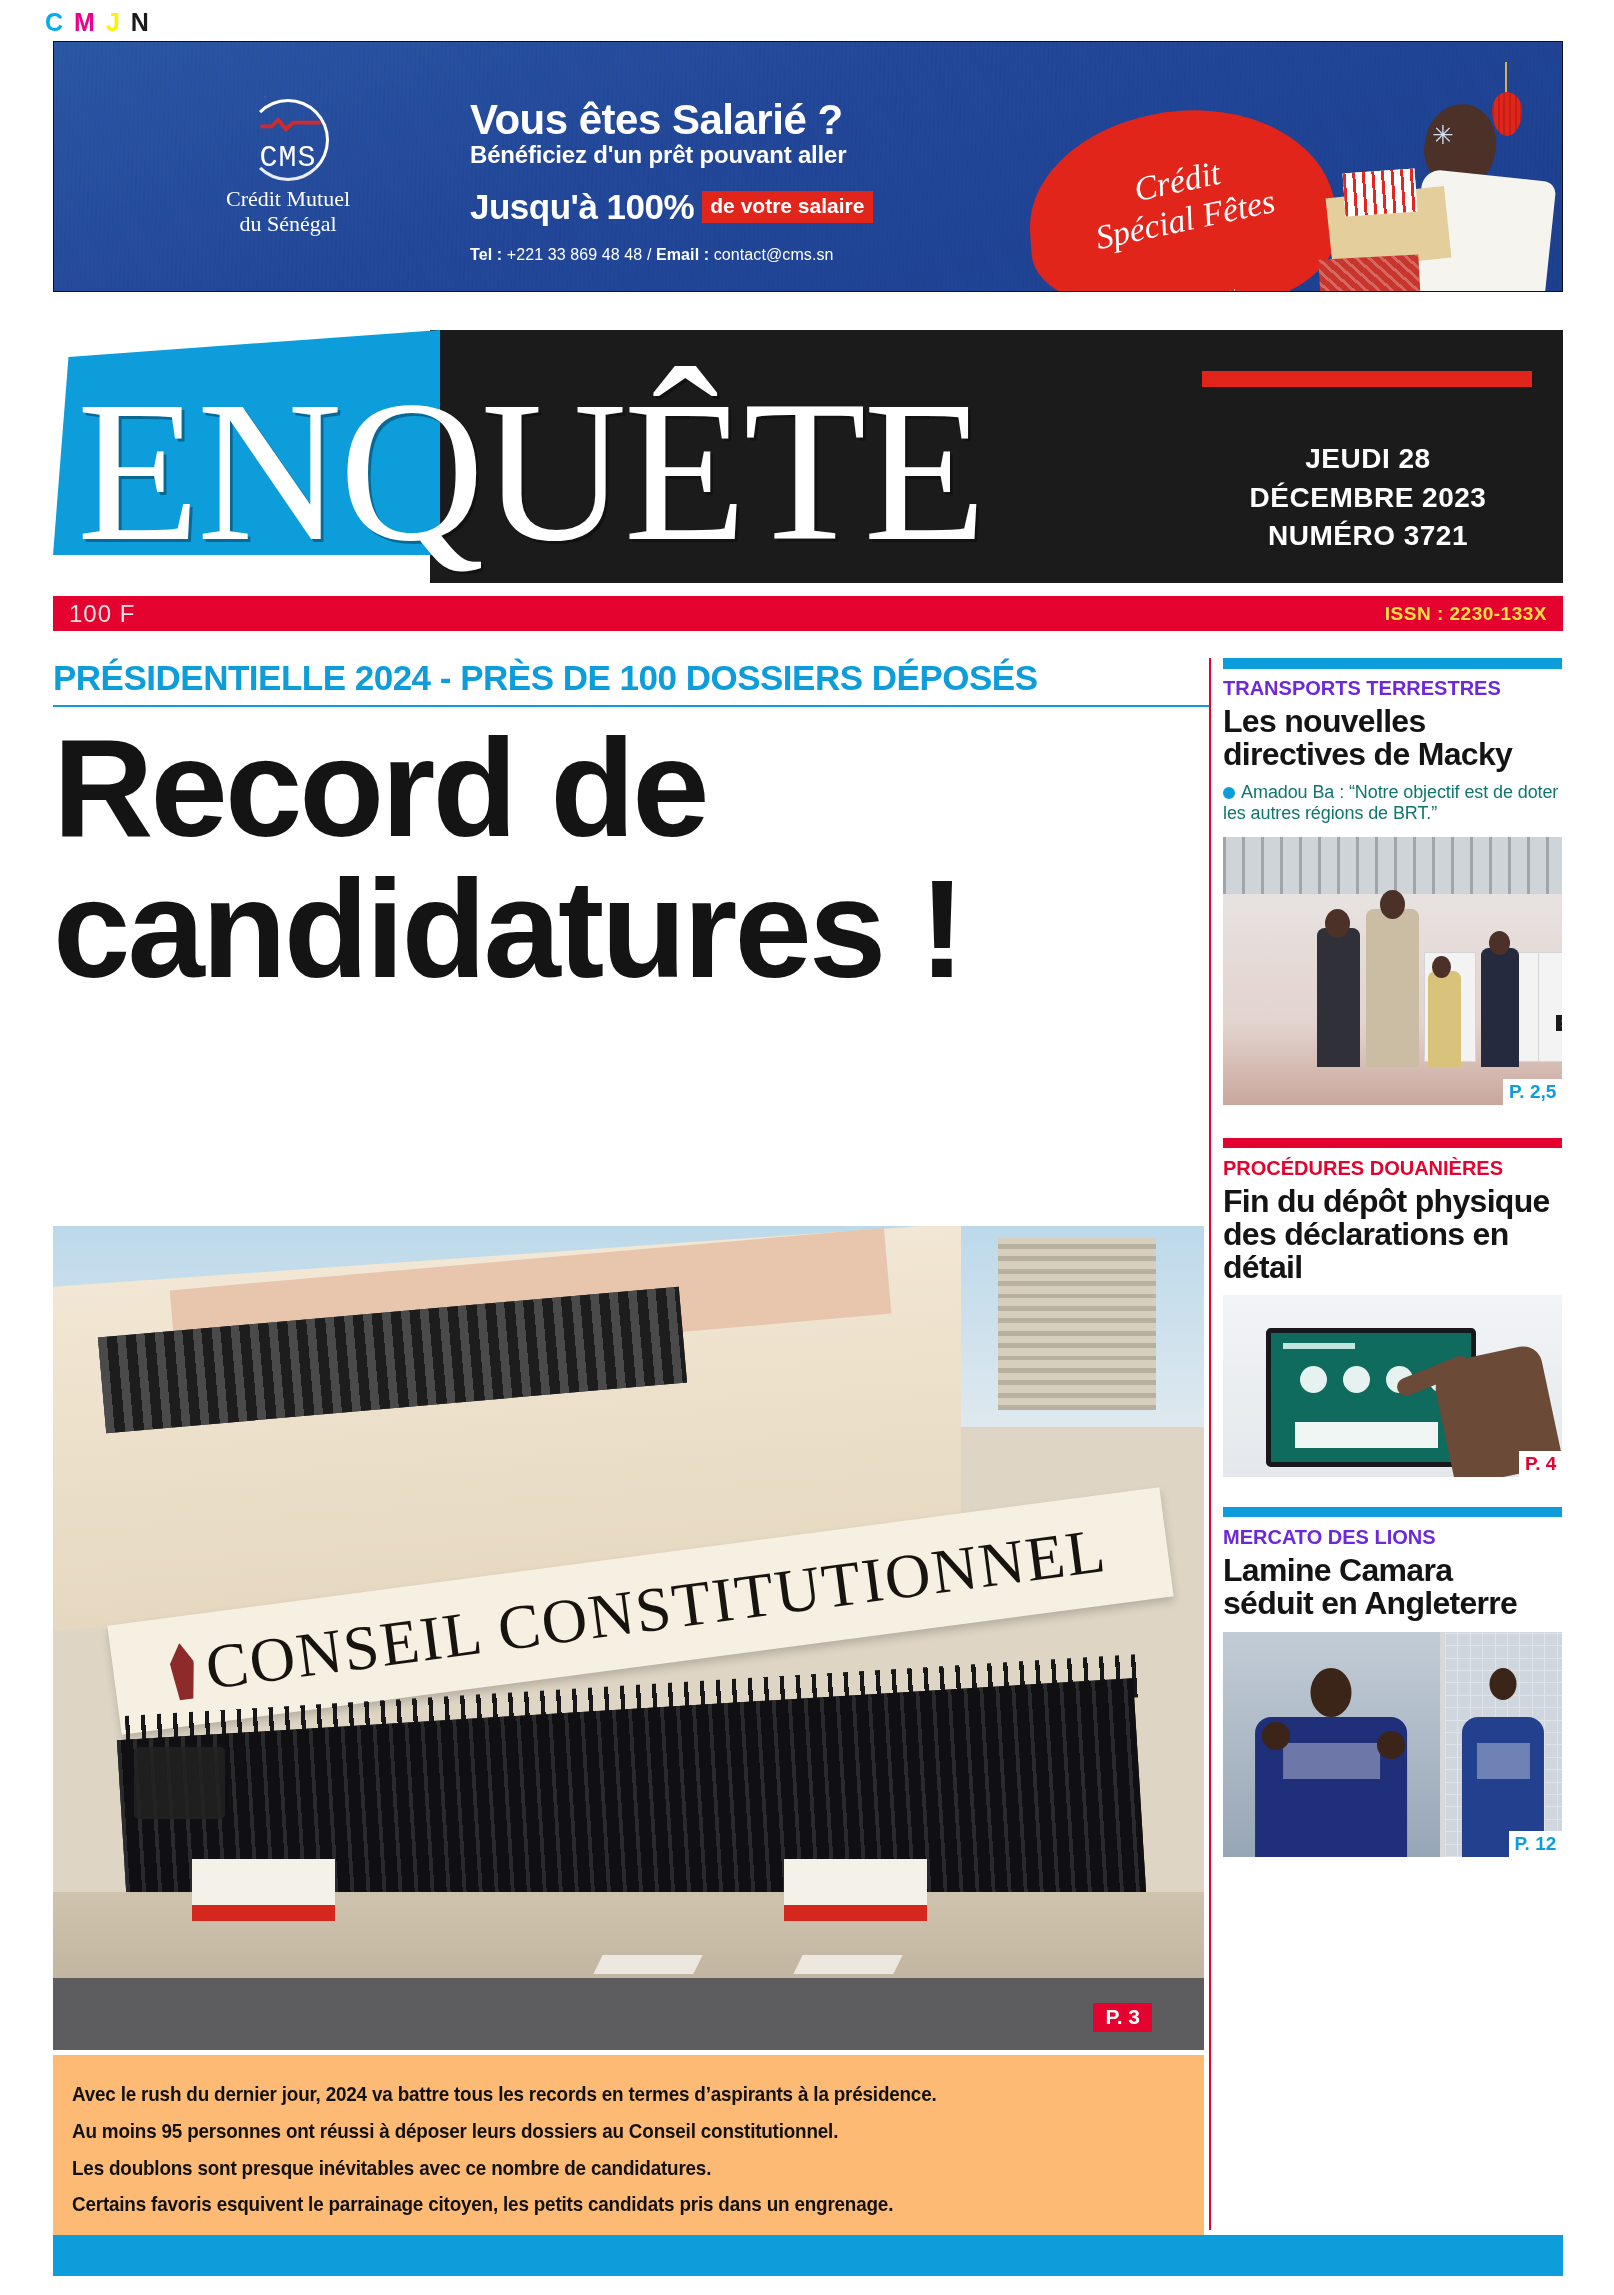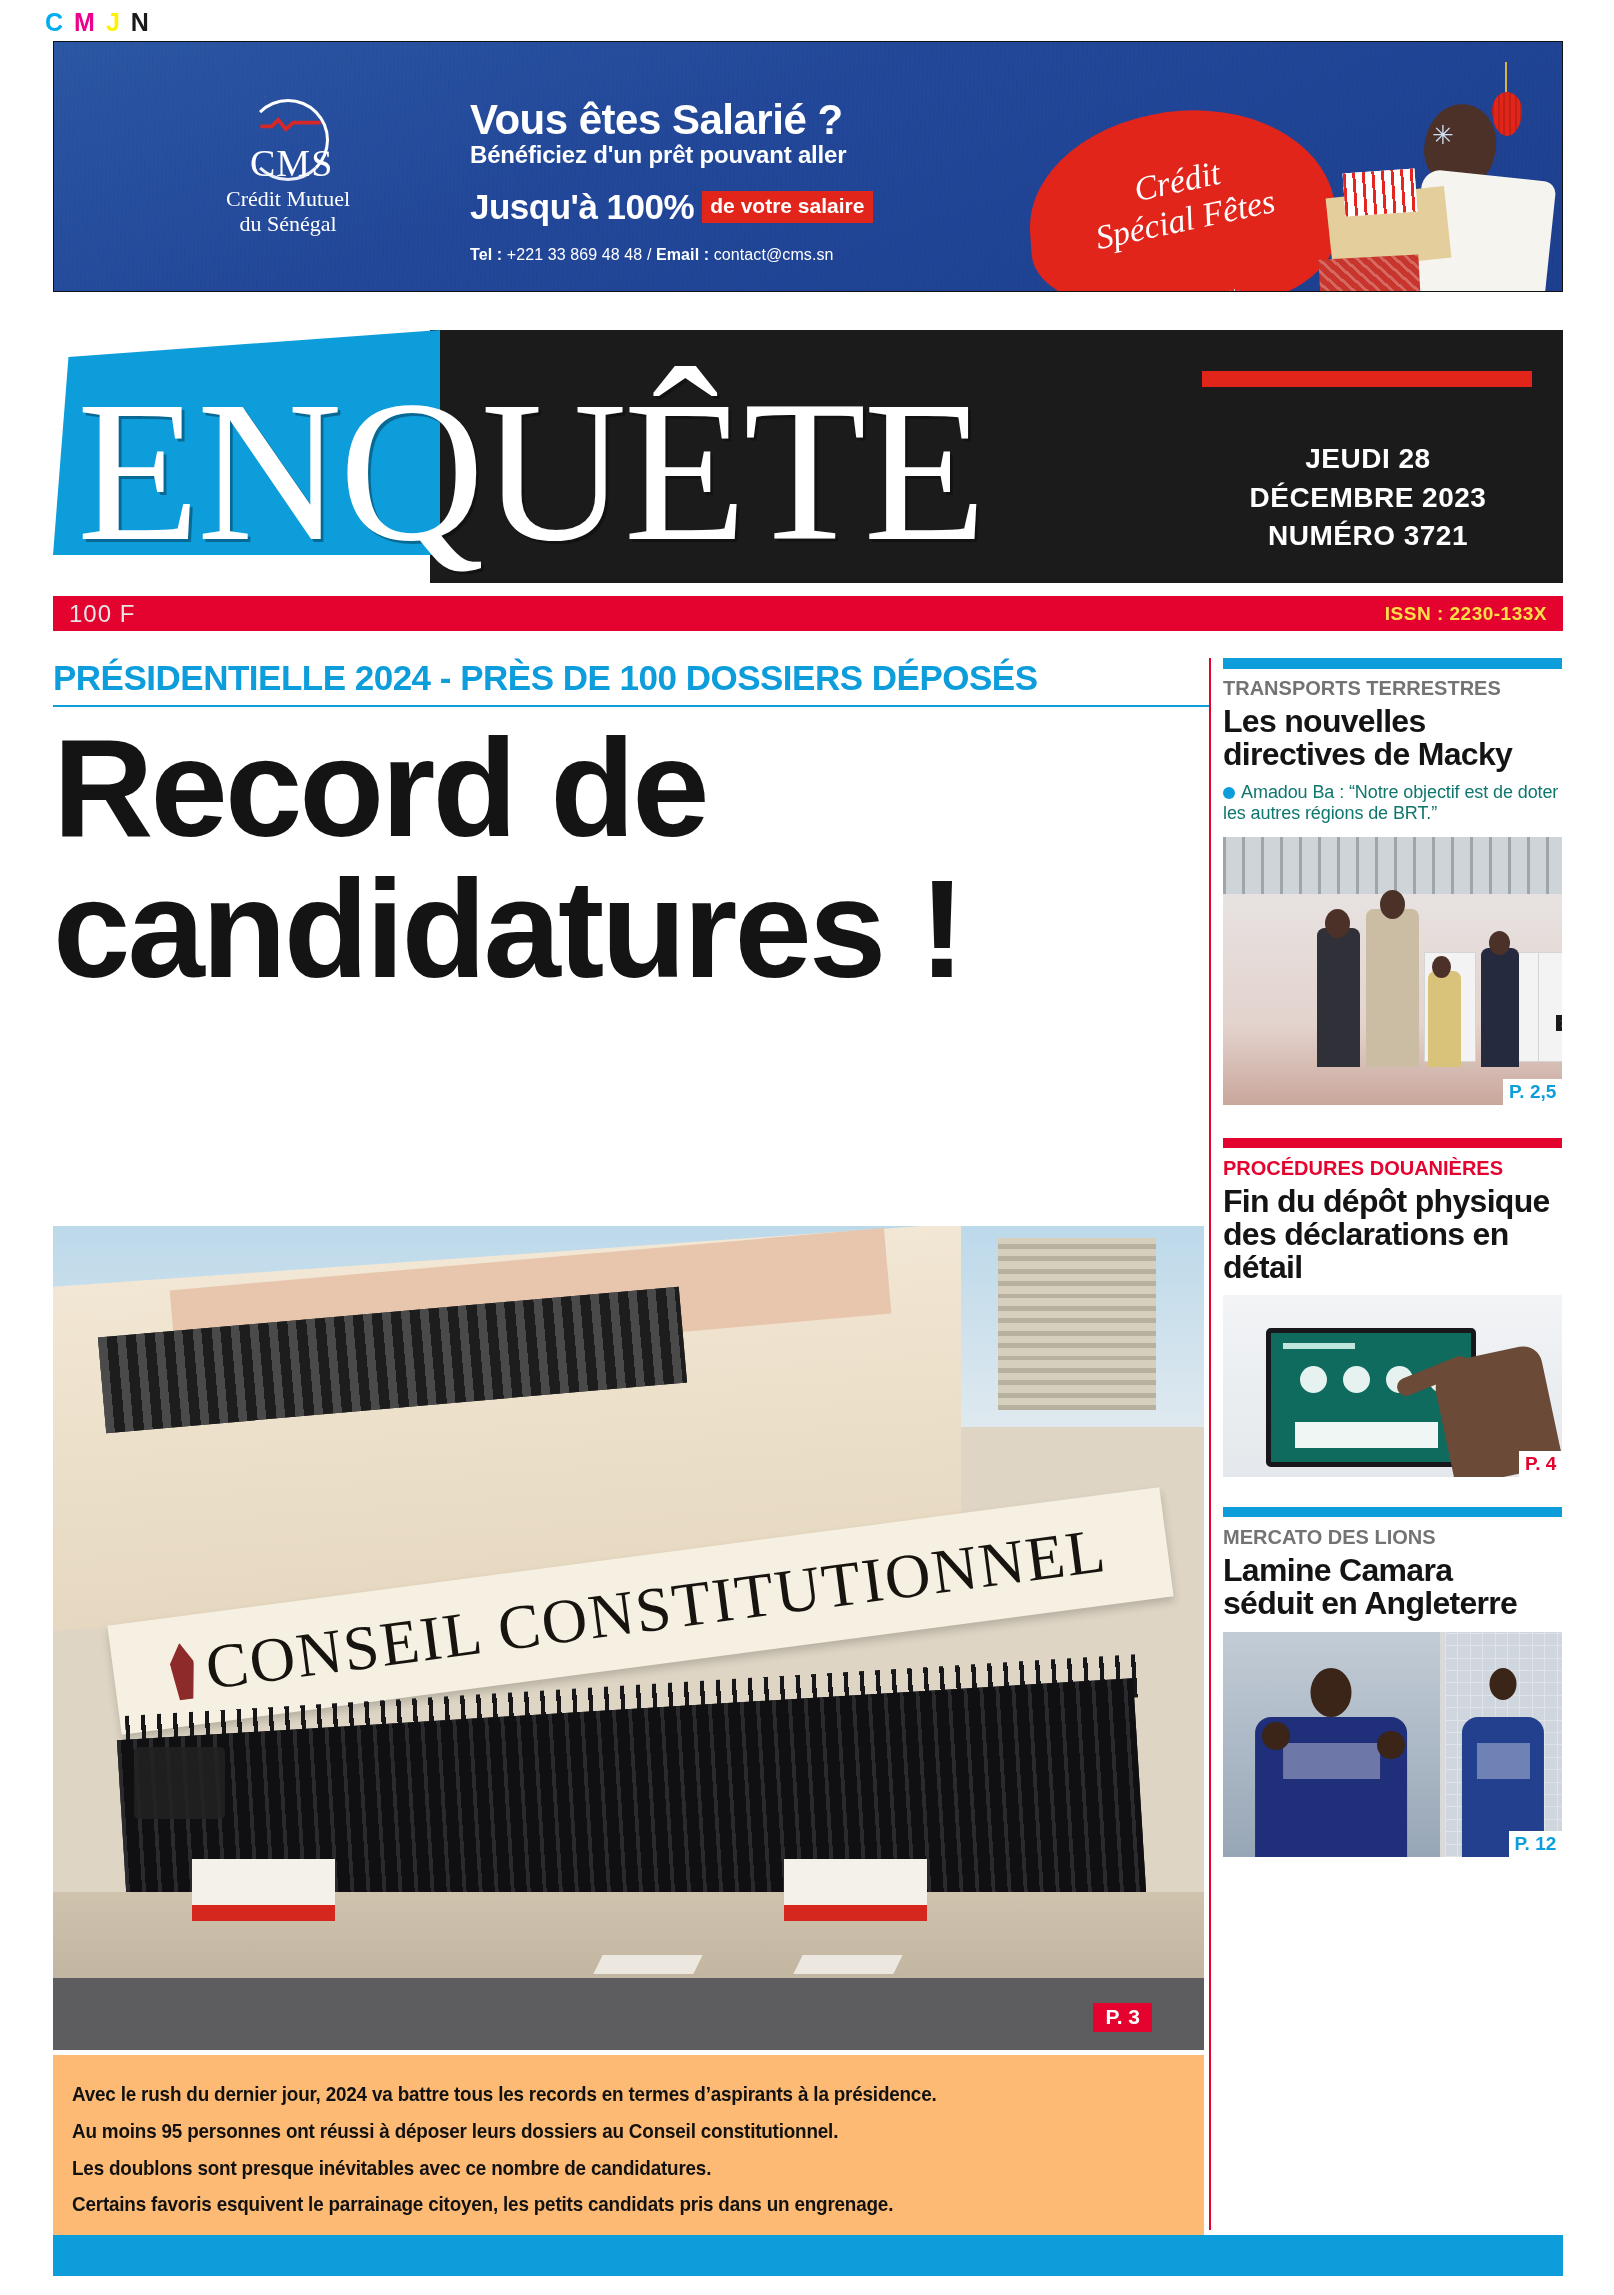--- a/index.html
+++ b/index.html
@@ -34,21 +34,21 @@
   }
   .ad-logo { position:absolute; left:110px; top:57px; width:248px; text-align:center; color:#fff; }
   .ad-logo .ring {
     width:82px; height:82px; margin:0 auto 2.9px; position:relative;
     border:3.8px solid #fff; border-radius:50%;
     border-left-color:transparent; border-bottom-color:rgba(255,255,255,.9);
   }
   .ad-logo .wave { position:absolute; left:8.6px; top:14.3px; width:63px; height:16px; }
   .ad-logo .cms {
     position:absolute; left:0; right:0; top:39px;
-    font-family:Liberation Serif, serif; font-size:38px; font-weight:400; letter-spacing:1px;
+    font-family:Liberation Mono, monospace; font-size:30px; font-weight:400; letter-spacing:1px;
   }
   .ad-logo .bank {
     font-family:"Liberation Serif", serif; font-size:22px; line-height:1.16; margin-top:4.8px;
   }
   .ad-copy { position:absolute; left:416px; top:57px; width:564px; color:#fff; }
   .ad-copy .l1 { font-size:42px; font-weight:700; letter-spacing:-0.5px; line-height:1; }
   .ad-copy .l2 { font-size:24px; font-weight:700; margin-top:0; letter-spacing:-0.2px; }
   .ad-copy .l3 { margin-top:18px; display:flex; align-items:center; gap:7.6px; }
   .ad-copy .l3 .big { font-size:35px; font-weight:700; letter-spacing:-0.5px; white-space:nowrap; }
   .ad-copy .l3 .chip {
@@ -189,21 +189,21 @@
     transform:scaleX(.92); transform-origin:left center;
   }
 
   
   .rail { position:absolute; left:1223px; top:658px; width:339px; }
   .rail .vline { position:absolute; left:-14.3px; top:0; width:1.9px; height:1572px; background:#E4032E; }
   .story { position:relative; }
   .topline { height:10.5px; width:100%; }
   .topline.blue { background:#0D9DDB; } .topline.red { background:#E4032E; }
   .cat { font-size:20px; font-weight:700; letter-spacing:0px; margin:8.6px 0 4.8px; }
-  .cat.blue { color:#737373; } .cat.red { color:#E4032E; }
+  .cat.blue { color:#6d28d9; } .cat.red { color:#E4032E; }
   .title { font-size:32px; font-weight:700; line-height:1.04; letter-spacing:-0.7px; color:#141414; }
   .bullet-line {
     margin-top:10.5px; font-size:18px; line-height:1.18; color:#0f766e; letter-spacing:-0.1px;
   }
   .bullet-line .dot {
     display:inline-block; width:12.4px; height:12.4px; border-radius:50%;
     background:#0D9DDB; margin-right:5.7px; vertical-align:-1px;
   }
   .thumb { position:relative; width:100%; overflow:hidden; background:#d9d9d9; }
   .thumb .tag {

